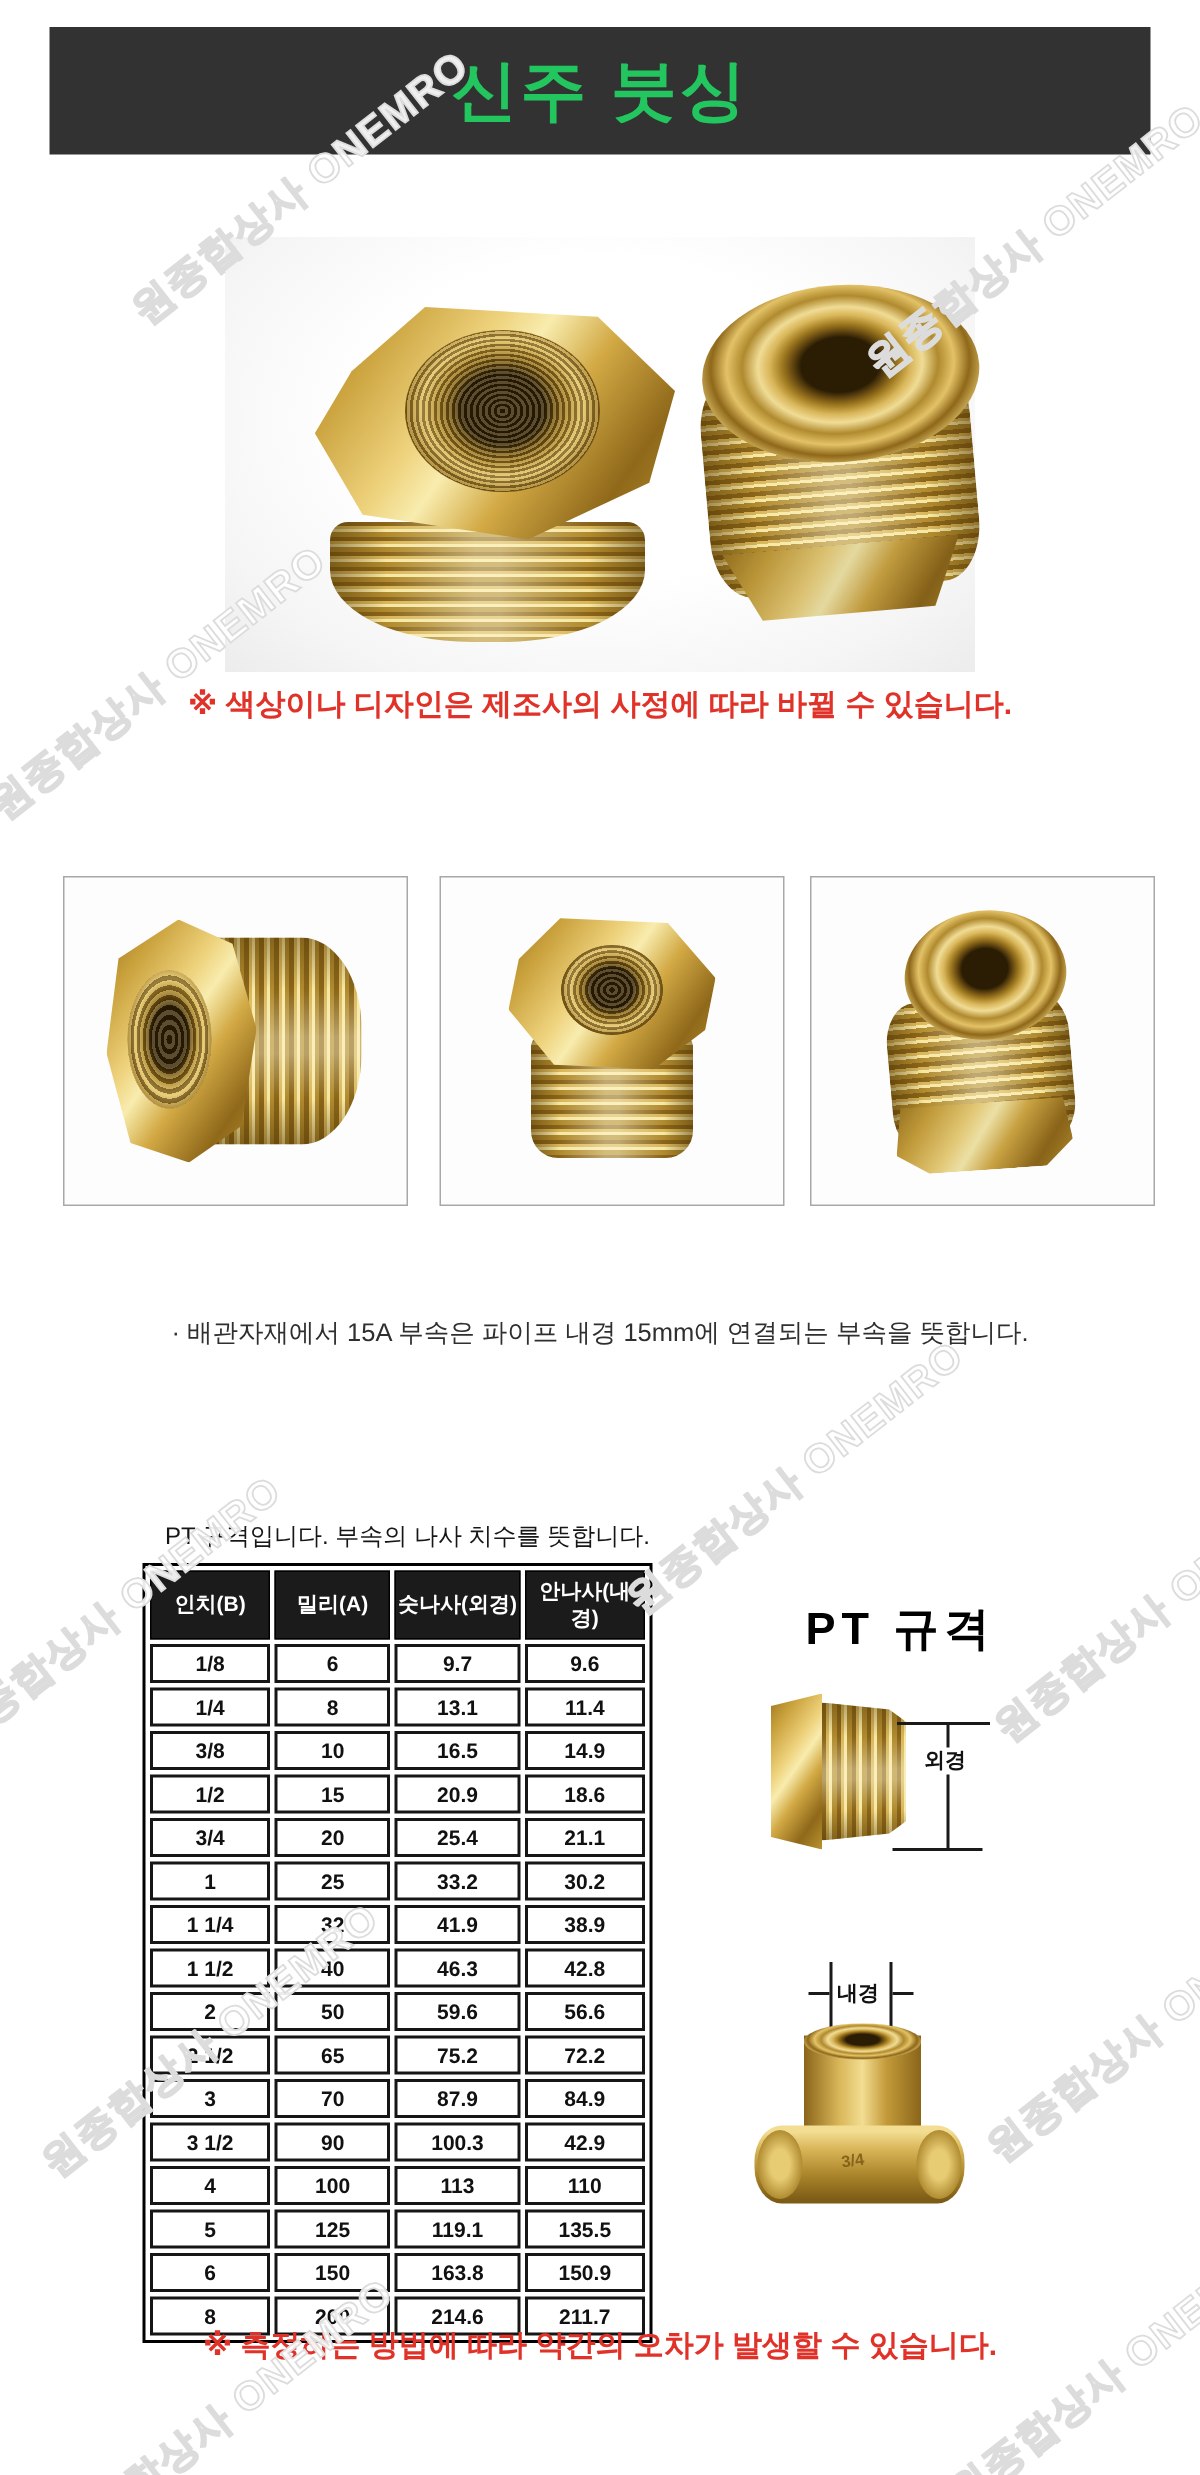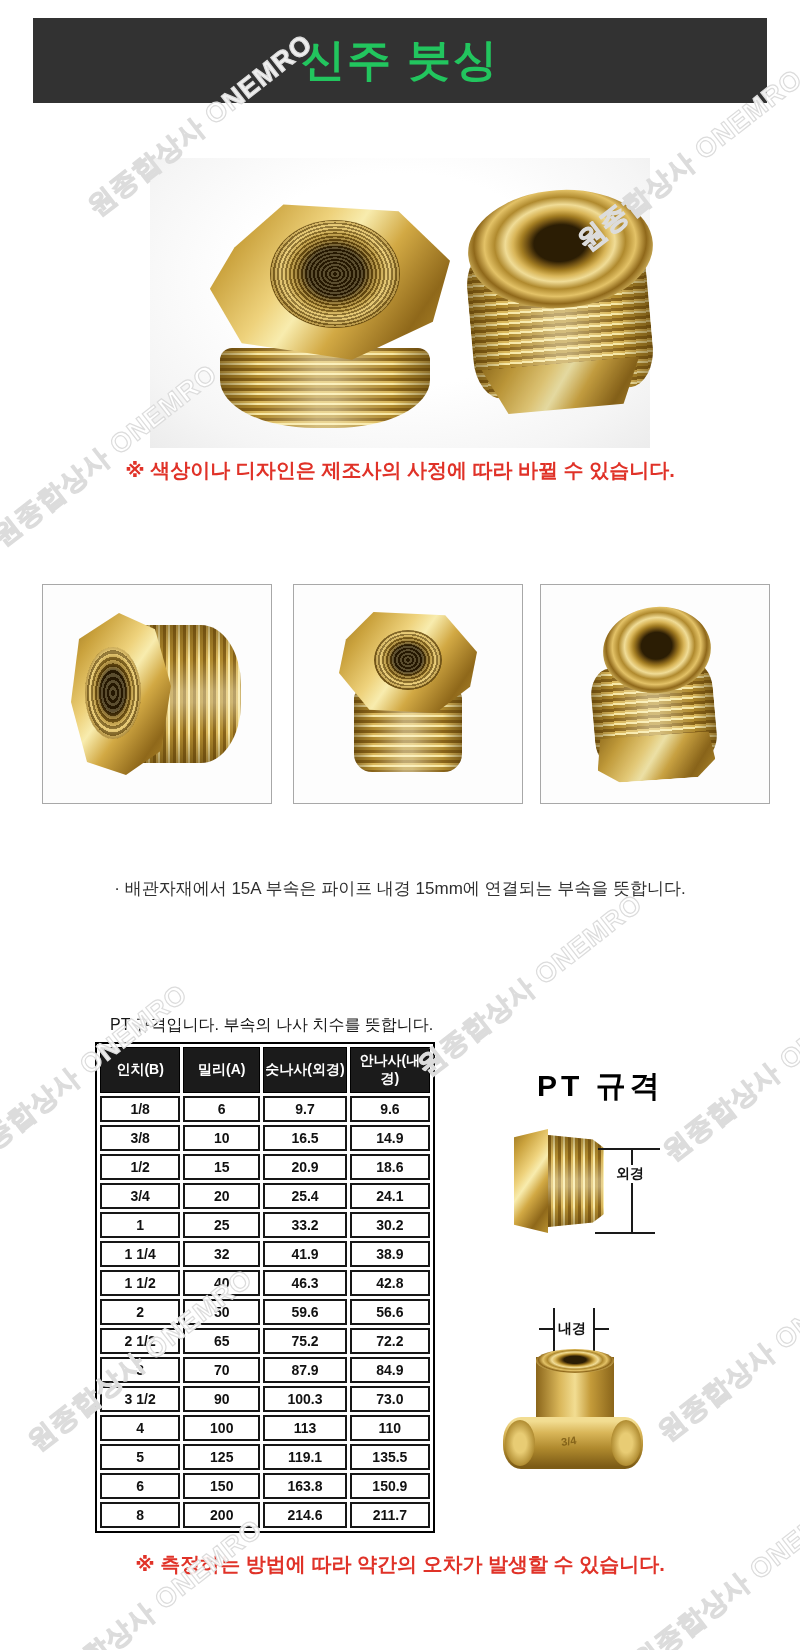--- a/index.html
+++ b/index.html
@@ -129,36 +129,42 @@
       </tr>
     </thead>
     <tbody id="spec-tbody">
         <tr>
           <td>1/8</td>
           <td>6</td>
           <td>9.7</td>
           <td>9.6</td>
         </tr>
         <tr>
+          <td>1/4</td>
+          <td>8</td>
+          <td>13.1</td>
+          <td>11.4</td>
+        </tr>
+        <tr>
           <td>3/8</td>
           <td>10</td>
           <td>16.5</td>
           <td>14.9</td>
         </tr>
         <tr>
           <td>1/2</td>
           <td>15</td>
           <td>20.9</td>
           <td>18.6</td>
         </tr>
         <tr>
           <td>3/4</td>
           <td>20</td>
           <td>25.4</td>
-          <td>24.1</td>
+          <td>21.1</td>
         </tr>
         <tr>
           <td>1</td>
           <td>25</td>
           <td>33.2</td>
           <td>30.2</td>
         </tr>
         <tr>
           <td>1 1/4</td>
           <td>32</td>
@@ -186,21 +192,21 @@
         <tr>
           <td>3</td>
           <td>70</td>
           <td>87.9</td>
           <td>84.9</td>
         </tr>
         <tr>
           <td>3 1/2</td>
           <td>90</td>
           <td>100.3</td>
-          <td>73.0</td>
+          <td>42.9</td>
         </tr>
         <tr>
           <td>4</td>
           <td>100</td>
           <td>113</td>
           <td>110</td>
         </tr>
         <tr>
           <td>5</td>
           <td>125</td>

